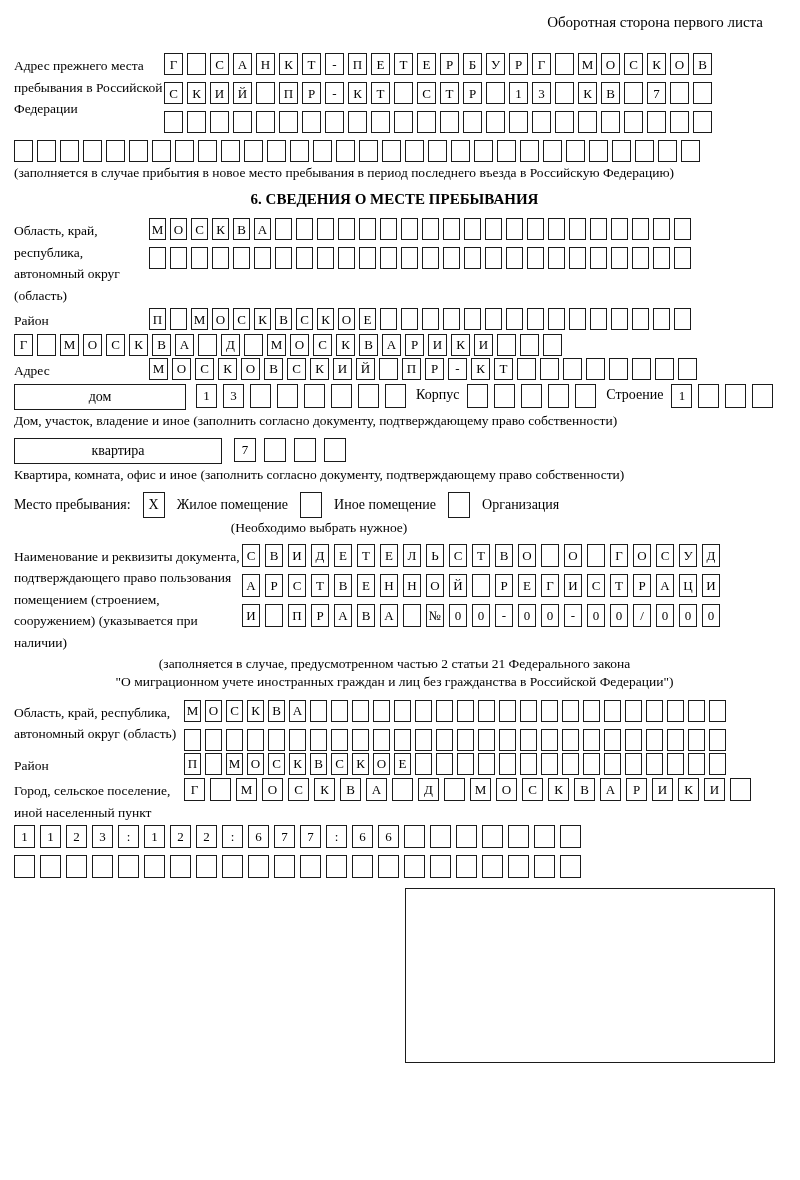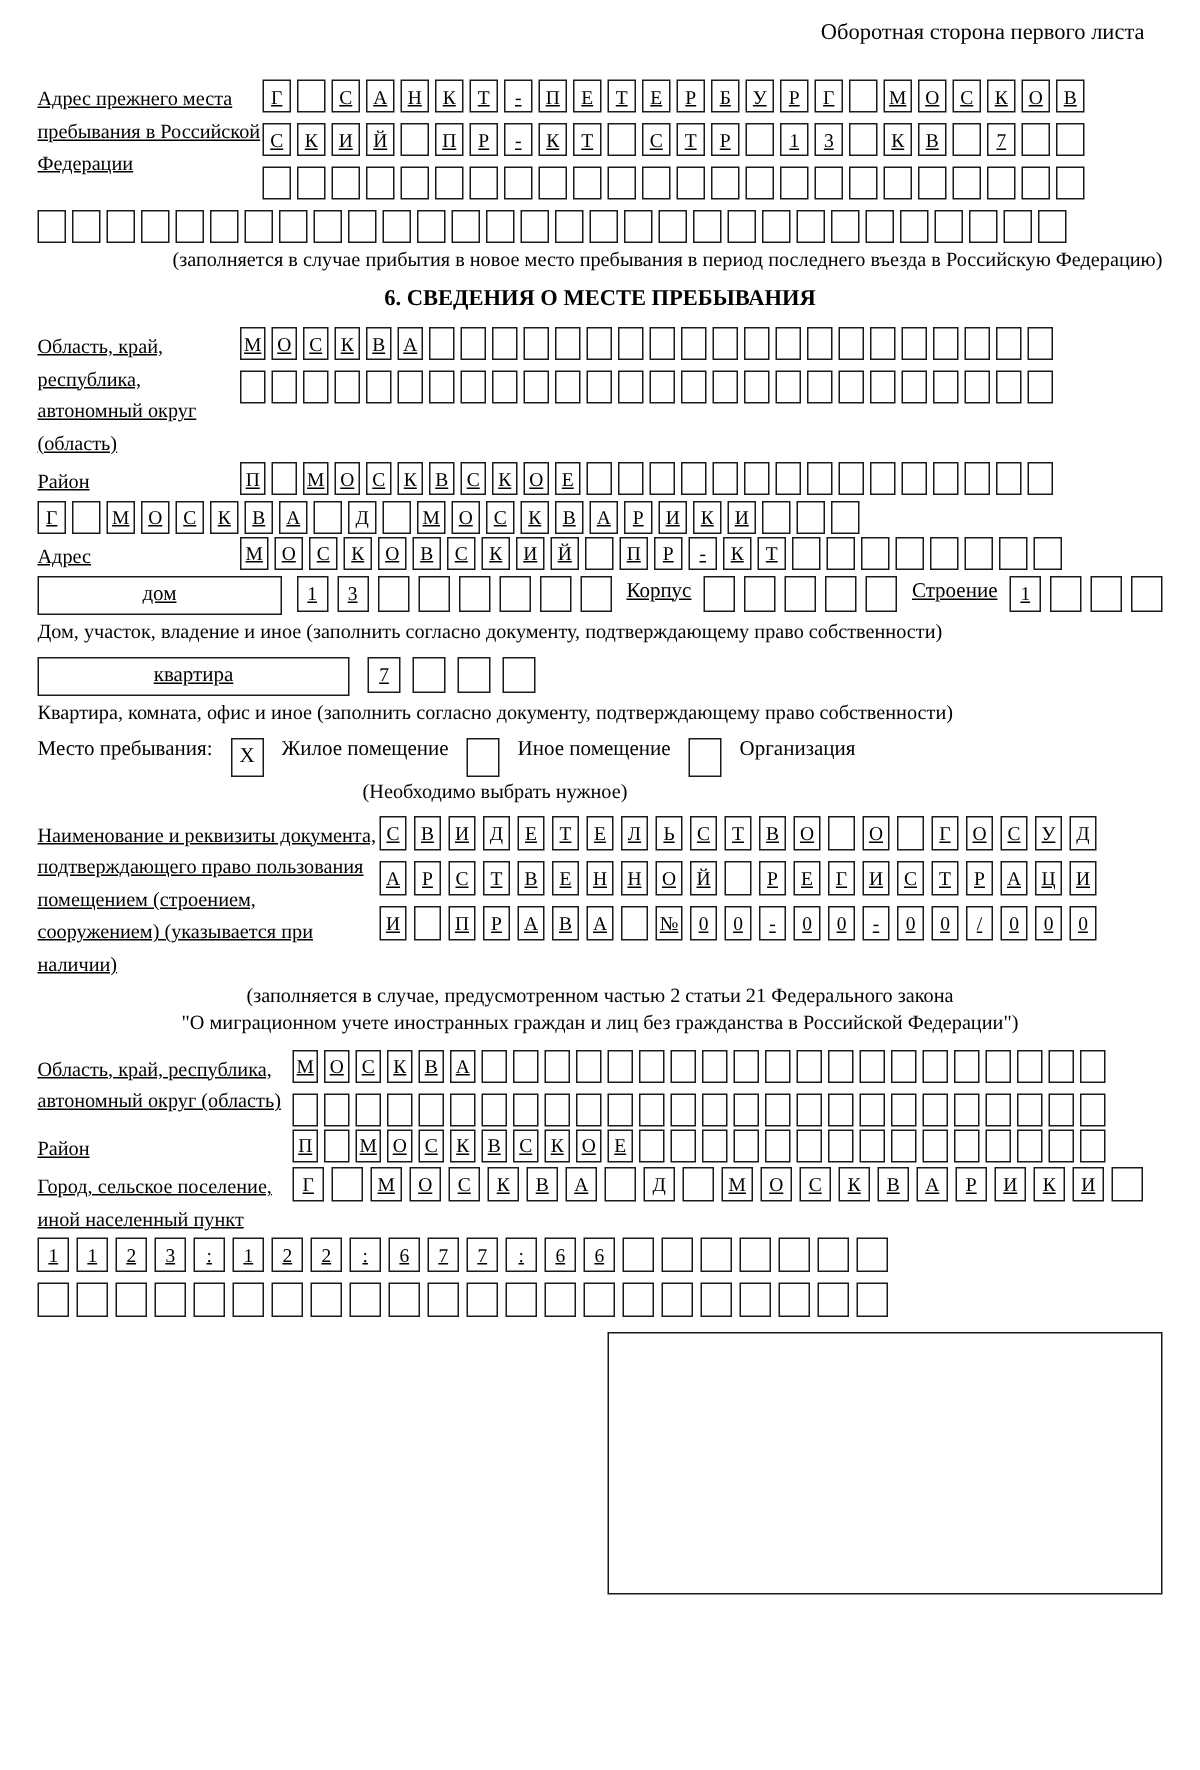--- a/index.html
+++ b/index.html
@@ -1,46 +1,46 @@
 <!DOCTYPE html>
 <html><head>
 <meta charset="utf-8">
 <style>
   html,body{margin:0;padding:0;background:#fff;color:#000;}
   body{width:800px;height:1180px;font-family:"Liberation Serif", serif;overflow:hidden;}
-  .page{box-sizing:border-box;width:800px;height:1180px;padding:14px 25px 0 25px;}
+  .page{box-sizing:border-box;width:800px;height:1180px;padding:14px 25px 0 14px;}
 
   .hdr{ text-align:right; font-size:15px; padding-right:12px; margin-bottom:22px;}
 
-  .field{display:flex;align-items:flex-start;margin-bottom:2px;text-decoration:underline;}
+  .field{display:flex;align-items:flex-start;margin-bottom:2px;}
   .flabel{flex:0 0 auto;font-size:13.5px;line-height:1.6;padding-top:2px;}
   .w150{width:150px;} .w135{width:135px;} .w228{width:228px;} .w170{width:170px;}
 
   .cellrows{display:flex;flex-direction:column;gap:7px;}
   .cells{display:flex;gap:4px;flex-wrap:nowrap;}
   .cell{flex:0 0 auto;display:inline-flex;align-items:center;justify-content:center;
         width:17px;height:20px;border:1.6px solid #1b1b1b;font-size:13px;line-height:1;}
   .c26 .cell{width:15px;}
   .c30{gap:4px;margin:7px 0 3px 0;}
   .c21{gap:5px;} .c21 .cell{width:16px;height:21px;}
   .c22{gap:5px;} .c22 .cell{width:19px;height:21px;}
   .housecells{gap:6px;} .housecells .cell{width:19px;height:22px;}
   .aptcells{gap:8px;} .aptcells .cell{width:20px;height:22px;}
 
-  .note{font-size:13.5px;text-align:right;margin:2px 0 8px 0;}
+  .note{font-size:13.5px;text-align:left;margin:2px 0 8px 0;}
   .note-left{font-size:13.5px;margin:3px 0 9px 0;}
   .sect-title{font-size:15px;font-weight:bold;text-align:center;margin:10px 0 10px 0;}
 
   .bigbox{box-sizing:border-box;border:1.6px solid #1b1b1b;display:flex;align-items:center;
           justify-content:center;font-size:14px;height:26px;}
   .dom-box{width:172px;margin-right:10px;}
   .kv-box{width:208px;margin-right:12px;}
   .inline-lab{font-size:14px;padding:3px 8px 0 10px;}
 
-  .stayrow{display:flex;align-items:flex-start;gap:12px;font-size:14px;margin:4px 0 2px 0;}
+  .stayrow{display:flex;align-items:center;gap:12px;font-size:14px;margin:4px 0 2px 0;}
   .checkbox{flex:0 0 auto;display:inline-flex;align-items:center;justify-content:center;
             width:20px;height:24px;border:1.6px solid #1b1b1b;font-size:14px;}
   .stay-note{font-size:13.5px;text-align:center;width:330px;margin:2px 0 8px 140px;}
 
   .center-note{font-size:13.5px;text-align:center;margin:0 0 2px 0;}
 
   .stamp-wrap{display:flex;justify-content:flex-end;margin-top:10px;}
   .stamp-box{width:370px;height:175px;border:1.7px solid #1b1b1b;box-sizing:border-box;}
 </style>
 </head>

